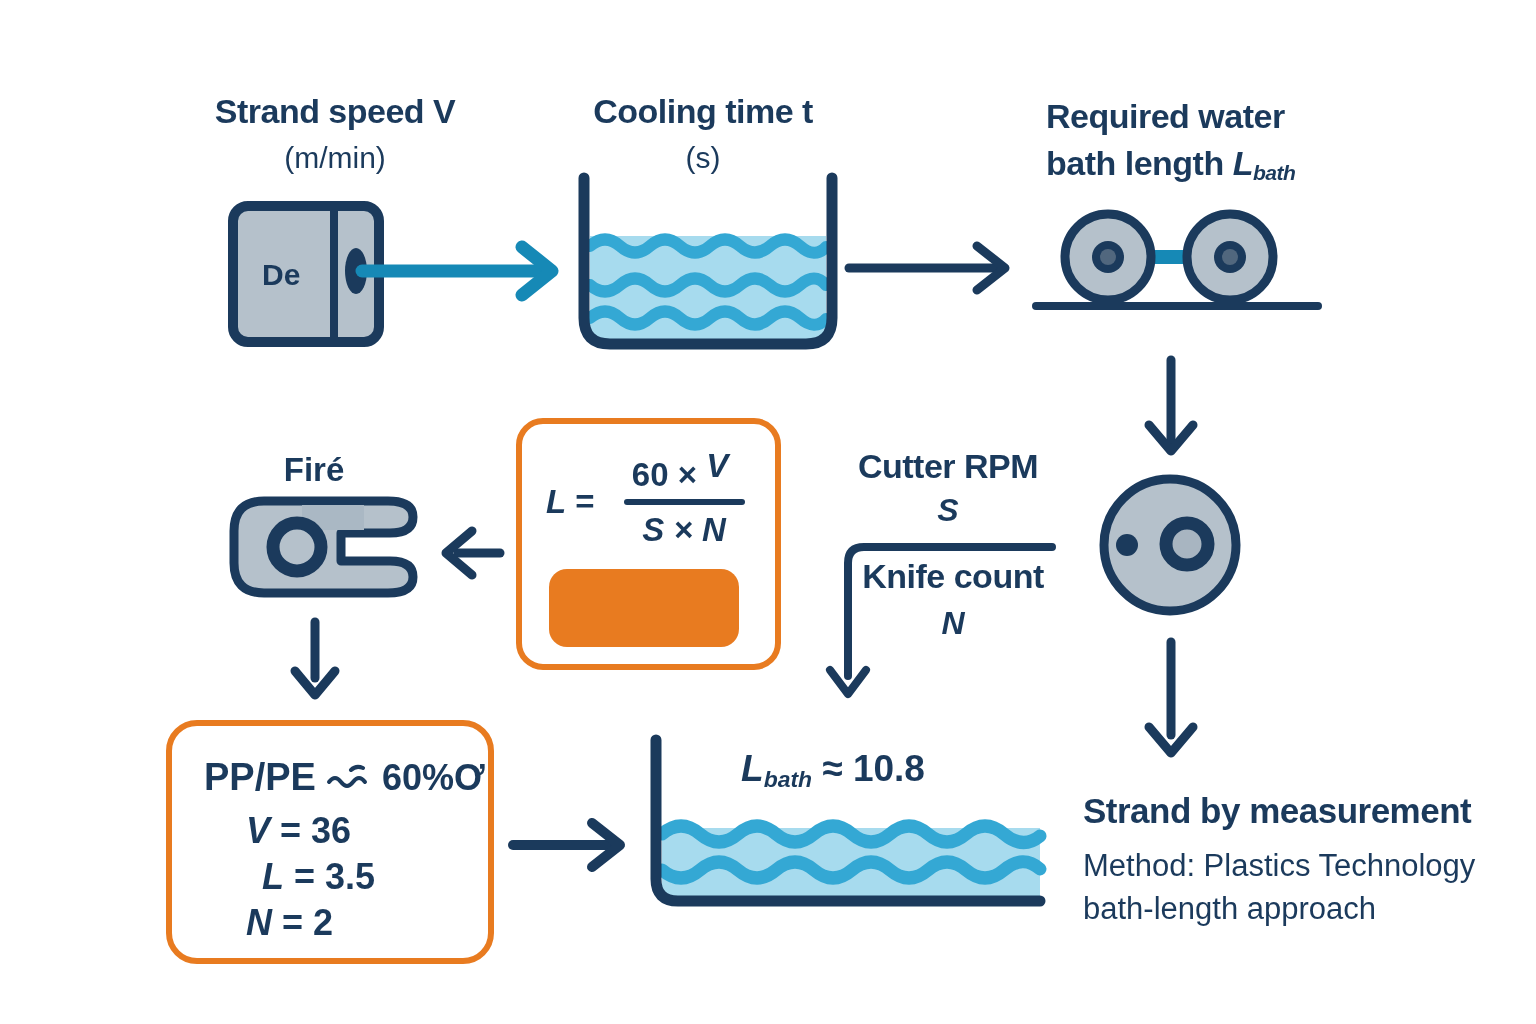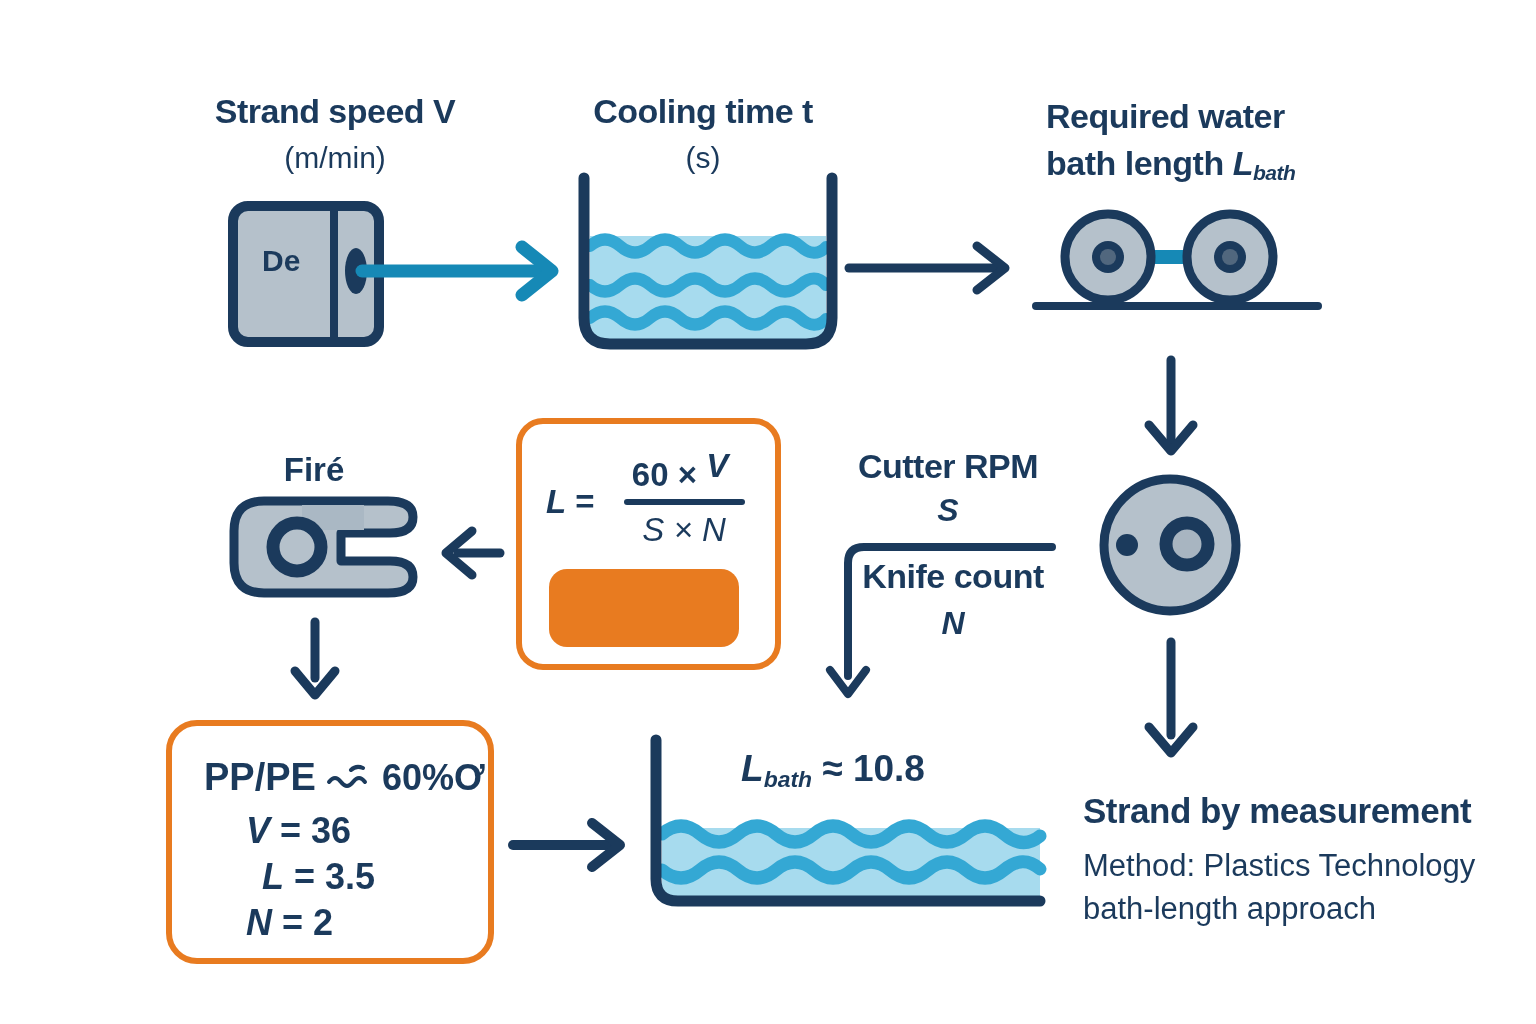--- a/index.html
+++ b/index.html
@@ -110,33 +110,33 @@
   <g>
     <path d="M 662,828 L 1040,828 L 1040,896 L 662,896 Z" fill="#a7dbee"></path>
     <path d="M 662,834 q 19,-16 38,0 q 19,16 38,0 q 19,-16 38,0 q 19,16 38,0 q 19,-16 38,0 q 19,16 38,0 q 19,-16 38,0 q 19,16 38,0 q 19,-16 38,0 q 19,16 36,2" fill="none" stroke="#34a8d4" stroke-width="13" stroke-linecap="round"></path>
     <path d="M 662,870 q 19,16 38,0 q 19,-16 38,0 q 19,16 38,0 q 19,-16 38,0 q 19,16 38,0 q 19,-16 38,0 q 19,16 38,0 q 19,-16 38,0 q 19,16 38,0 q 19,-16 36,-1" fill="none" stroke="#34a8d4" stroke-width="13" stroke-linecap="round"></path>
     <path d="M 656,740 L 656,879 Q 656,901 678,901 L 1040,901" fill="none" stroke="#1b3a5c" stroke-width="11" stroke-linecap="round"></path>
   </g>
 </svg>
 
   <div class="lbl ttl c" style="left:335px;top:92px;">Strand speed V</div>
   <div class="lbl units c" style="left:335px;top:141px;">(m/min)</div>
-  <div class="lbl" style="left:262px;top:244px;font-size:30px;font-weight:700;">De</div>
+  <div class="lbl" style="left:262px;top:258px;font-size:30px;font-weight:700;">De</div>
 
   <div class="lbl ttl c" style="left:703px;top:92px;">Cooling time t</div>
   <div class="lbl units c" style="left:703px;top:141px;">(s)</div>
 
   <div class="lbl ttl" style="left:1046px;top:97px;">Required water</div>
   <div class="lbl ttl" style="left:1046px;top:144px;"><span>bath length</span>&nbsp;<span class="it">L</span><span class="sub">bath</span></div>
 
   <div class="lbl c" style="left:314px;top:451px;font-size:33px;font-weight:700;">Firé</div>
 
   <div class="lbl" style="left:546px;top:483px;font-size:33px;font-weight:700;"><span class="it">L</span>&nbsp;<span>=</span></div>
   <div class="lbl c" style="left:680px;top:456px;font-size:33px;font-weight:700;"><span>60 ×</span>&nbsp;<span class="it" style="position:relative;top:-9px;">V</span></div>
-  <div class="lbl c it" style="left:684px;top:511px;font-size:33px;font-weight:400;">S × N</div>
+  <div class="lbl c it" style="left:684px;top:511px;font-size:33px;font-weight:700;">S × N</div>
 
   <div class="lbl ttl c" style="left:948px;top:447px;">Cutter RPM</div>
   <div class="lbl c it" style="left:948px;top:492px;font-size:32px;font-weight:700;">S</div>
   <div class="lbl ttl c" style="left:953px;top:557px;">Knife count</div>
   <div class="lbl c it" style="left:953px;top:605px;font-size:32px;font-weight:700;">N</div>
 
   <div class="lbl row" style="left:204px;top:756px;">
     <span style="font-size:38px;font-weight:700;">PP/PE</span>
     <svg width="46" height="28" viewBox="0 0 46 28" style="align-self:center;">
       <path d="M 25,6 q 5,-5 12,-2" fill="none" stroke="#1b3a5c" stroke-width="4" stroke-linecap="round"></path>

